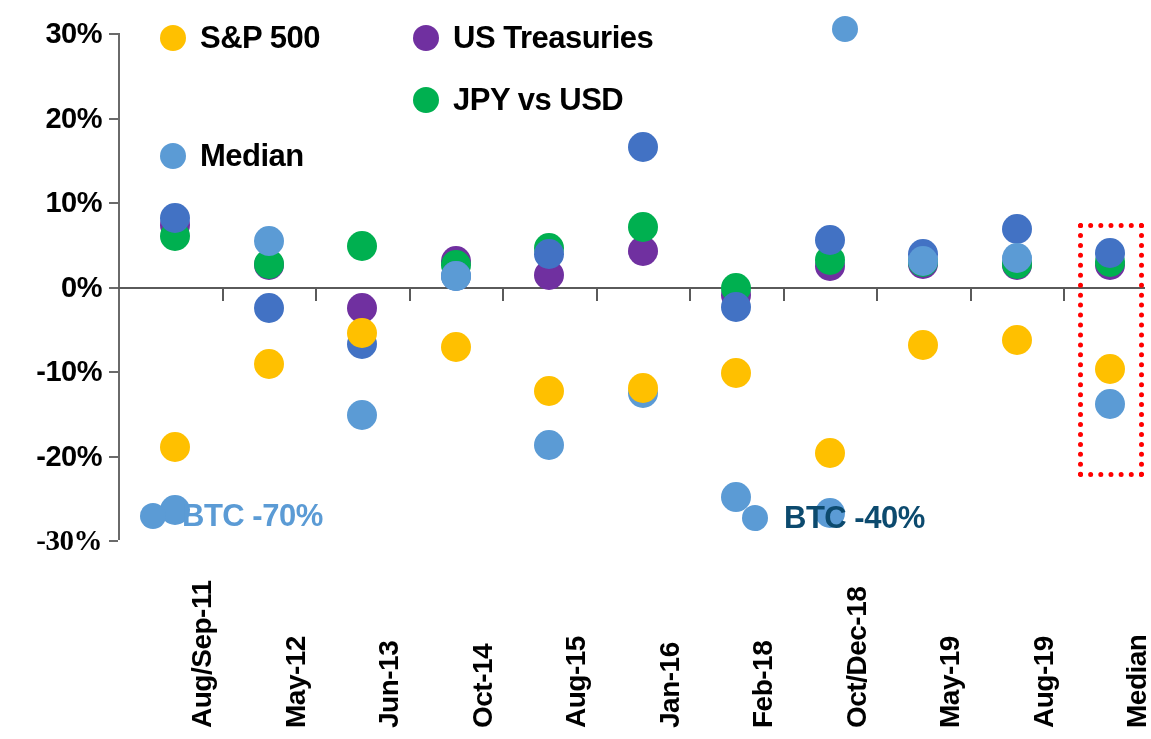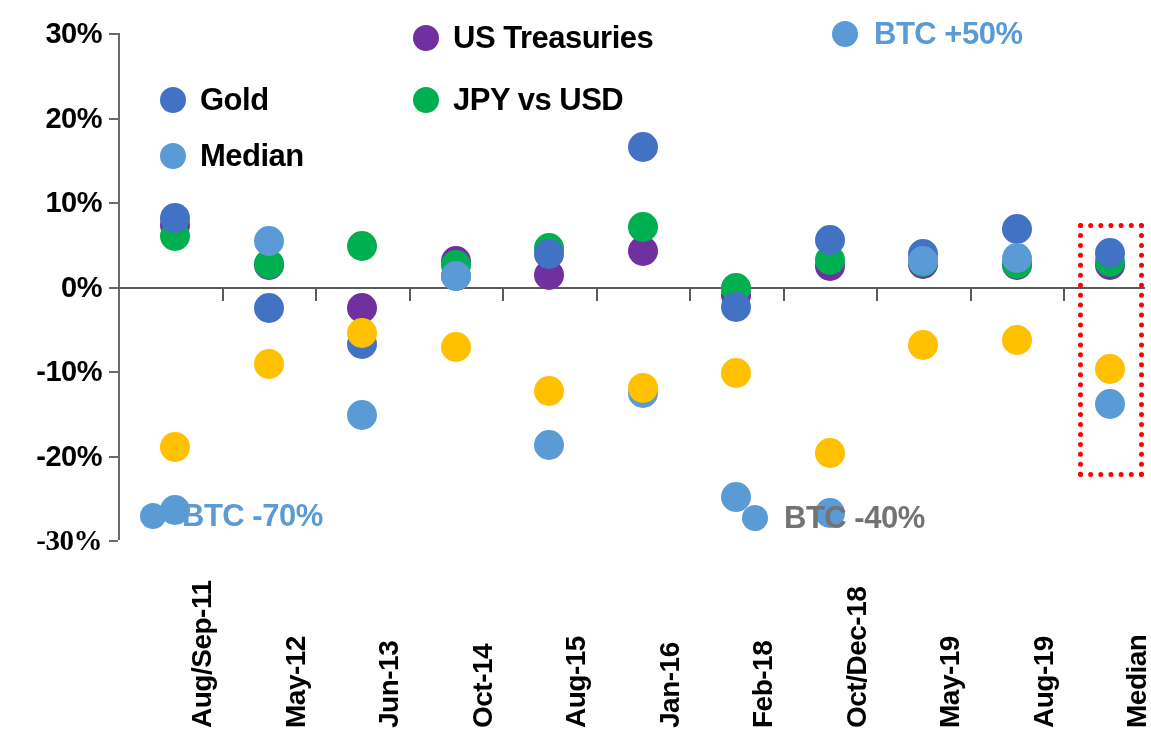--- a/index.html
+++ b/index.html
@@ -138,44 +138,43 @@
       <div class="xlabel-rot" style="left: 560px; top: 728px;">Aug-15</div>
       <div class="xlabel-rot" style="left: 653.5px; top: 728px;">Jan-16</div>
       <div class="xlabel-rot" style="left: 747px; top: 728px;">Feb-18</div>
       <div class="xlabel-rot" style="left: 840.5px; top: 728px;">Oct/Dec-18</div>
       <div class="xlabel-rot" style="left: 934px; top: 728px;">May-19</div>
       <div class="xlabel-rot" style="left: 1027.5px; top: 728px;">Aug-19</div>
       <div class="xlabel-rot" style="left: 1121px; top: 728px;">Median</div>
     </div>
 
   <div id="legend">
-      <div class="legend-item" style="left: 160px; top: 82px;">
-        <span class="legend-swatch" style="background: rgb(66, 114, 196);"></span>
-        <span class="legend-text">Gold</span>
+      <div class="legend-item" style="left: 160px; top: 20px;">
+        <span class="legend-swatch" style="background: rgb(255, 192, 0);"></span>
+        <span class="legend-text">S&amp;P 500</span>
       </div>
       <div class="legend-item" style="left: 160px; top: 138px;">
         <span class="legend-swatch" style="background: rgb(91, 155, 213);"></span>
         <span class="legend-text">Median</span>
       </div>
       <div class="legend-item" style="left: 413px; top: 82px;">
         <span class="legend-swatch" style="background: rgb(0, 176, 80);"></span>
         <span class="legend-text">JPY vs USD</span>
       </div>
       <div class="legend-item" style="left: 413px; top: 20px;">
         <span class="legend-swatch" style="background: rgb(112, 48, 160);"></span>
         <span class="legend-text">US Treasuries</span>
       </div>
     </div>
 
   <div class="annot" id="annot-top" style="left:832px;top:16px;">
     <span class="annot-dot" style="background: rgb(91, 155, 213);"></span>
-    <span class="annot-text" style="color: rgb(91, 155, 213);">BTC +50%</span>
   </div>
   <div class="annot" id="annot-left" style="left:140px;top:498px;text-align:center;">
     <span class="annot-dot" style="background: rgb(91, 155, 213);"></span>
     <span class="annot-text" style="color: rgb(91, 155, 213);">BTC -70%</span>
   </div>
   <div class="annot" id="annot-mid" style="left:742px;top:500px;">
     <span class="annot-dot" style="background: rgb(91, 155, 213);"></span>
-    <span class="annot-text" style="color: #737373;">BTC -40%</span>
+    <span class="annot-text" style="color: #0c4a6e;">BTC -40%</span>
   </div>
 
 </div>
 
 </body></html>

